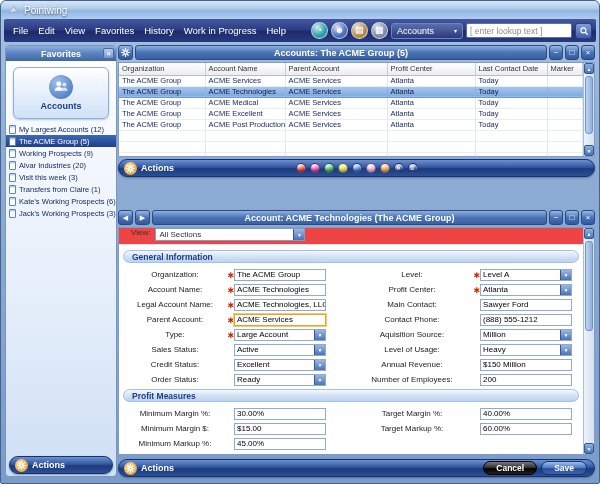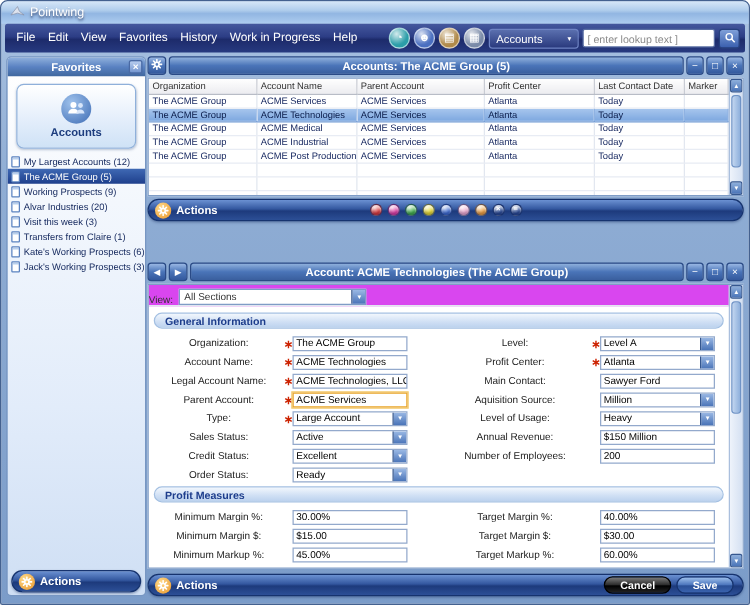--- a/index.html
+++ b/index.html
@@ -113,22 +113,22 @@
   .dots { position: absolute; left: 50%; top: 50%; transform: translate(-50%,-50%);
     display: flex; gap: 4px; align-items: center; }
   .dot { width: 10px; height: 10px; border-radius: 50%; border: 1px solid rgba(15,35,85,.6);
     box-shadow: inset 0 2px 2px rgba(255,255,255,.7), inset 0 -2px 2px rgba(0,0,30,.25);
     font-size: 6px; color: #fff; display: flex; align-items: center; justify-content: center; font-weight: bold; }
 
   
   .detail-panel { position: absolute; left: 117px; top: 209px; right: 4px; bottom: 6px; }
   .detail-body { position: absolute; top: 17px; left: 0; right: 0; bottom: 22px;
     background: #fff; border: 1px solid #7e9cc6; overflow: hidden; }
-  .view-row { height: 17px; margin-right: 11px; display: flex; align-items: flex-end; gap: 5px;
-    background: #d946ef; border-bottom: 1px solid #e0e6f0; font-size: 8px; color: #333; }
+  .view-row { height: 17px; margin-right: 11px; display: flex; align-items: flex-start; gap: 5px;
+    padding-left: 12px; background: #ef4444; border-bottom: 1px solid #e0e6f0; font-size: 8px; color: #333; }
   .view-select { width: 150px; height: 13px; border: 1px solid #7f9cc6; background: #fff;
     display: flex; align-items: center; justify-content: space-between; font-size: 8px; padding-left: 3px; }
   .sel-arrow { width: 11px; height: 100%; flex: none; color: #fff; font-size: 5px;
     background: linear-gradient(180deg,#9ab8e4,#4a74b8); border-left: 1px solid #35578f;
     display: flex; align-items: center; justify-content: center; }
   .detail-scroll { position: absolute; top: 17px; left: 0; right: 11px; bottom: 0; padding: 3px 4px; overflow: hidden; }
   .section-header { height: 13px; line-height: 12px; border-radius: 7px; padding-left: 8px; margin: 2px 0 4px;
     background: linear-gradient(180deg,#f2f7fd,#cfdff4 60%,#bcd2ee); border: 1px solid #a4c0e2;
     color: #1d3d8c; font-weight: bold; font-size: 8.5px; }
   .field-grid { display: flex; }
@@ -310,21 +310,21 @@
             <tr>
               <td class="cell">The ACME Group</td>
               <td class="cell">ACME Medical</td>
               <td class="cell">ACME Services</td>
               <td class="cell">Atlanta</td>
               <td class="cell">Today</td>
               <td class="cell"></td>
             </tr>
             <tr>
               <td class="cell">The ACME Group</td>
-              <td class="cell">ACME Industrial</td>
+              <td class="cell">ACME Excellent</td>
               <td class="cell">ACME Services</td>
               <td class="cell">Atlanta</td>
               <td class="cell">Today</td>
               <td class="cell"></td>
             </tr>
             <tr>
               <td class="cell">The ACME Group</td>
               <td class="cell">ACME Post Productions</td>
               <td class="cell">ACME Services</td>
               <td class="cell">Atlanta</td>
@@ -509,20 +509,27 @@
                 </div>
               </div>
               <div class="field-row">
                 <span class="f-label">Main Contact:</span>
                 <span class="f-req"></span>
                 <div class="f-input">
                   <span class="f-value">Sawyer Ford</span>
                 </div>
               </div>
               <div class="field-row">
+                <span class="f-label">Contact Phone:</span>
+                <span class="f-req"></span>
+                <div class="f-input">
+                  <span class="f-value">(888) 555-1212</span>
+                </div>
+              </div>
+              <div class="field-row">
                 <span class="f-label">Aquisition Source:</span>
                 <span class="f-req"></span>
                 <div class="f-select">
                   <span class="f-value">Million</span>
                   <span class="f-arrow">▼</span>
                 </div>
               </div>
               <div class="field-row">
                 <span class="f-label">Level of Usage:</span>
                 <span class="f-req"></span>
@@ -571,27 +578,20 @@
                   <span class="f-value">45.00%</span>
                 </div>
               </div>
             </div>
             <div class="field-col right">
               <div class="field-row">
                 <span class="f-label">Target Margin %:</span>
                 <span class="f-req"></span>
                 <div class="f-input">
                   <span class="f-value">40.00%</span>
-                </div>
-              </div>
-              <div class="field-row">
-                <span class="f-label">Target Margin $:</span>
-                <span class="f-req"></span>
-                <div class="f-input">
-                  <span class="f-value">$30.00</span>
                 </div>
               </div>
               <div class="field-row">
                 <span class="f-label">Target Markup %:</span>
                 <span class="f-req"></span>
                 <div class="f-input">
                   <span class="f-value">60.00%</span>
                 </div>
               </div>
             </div>

